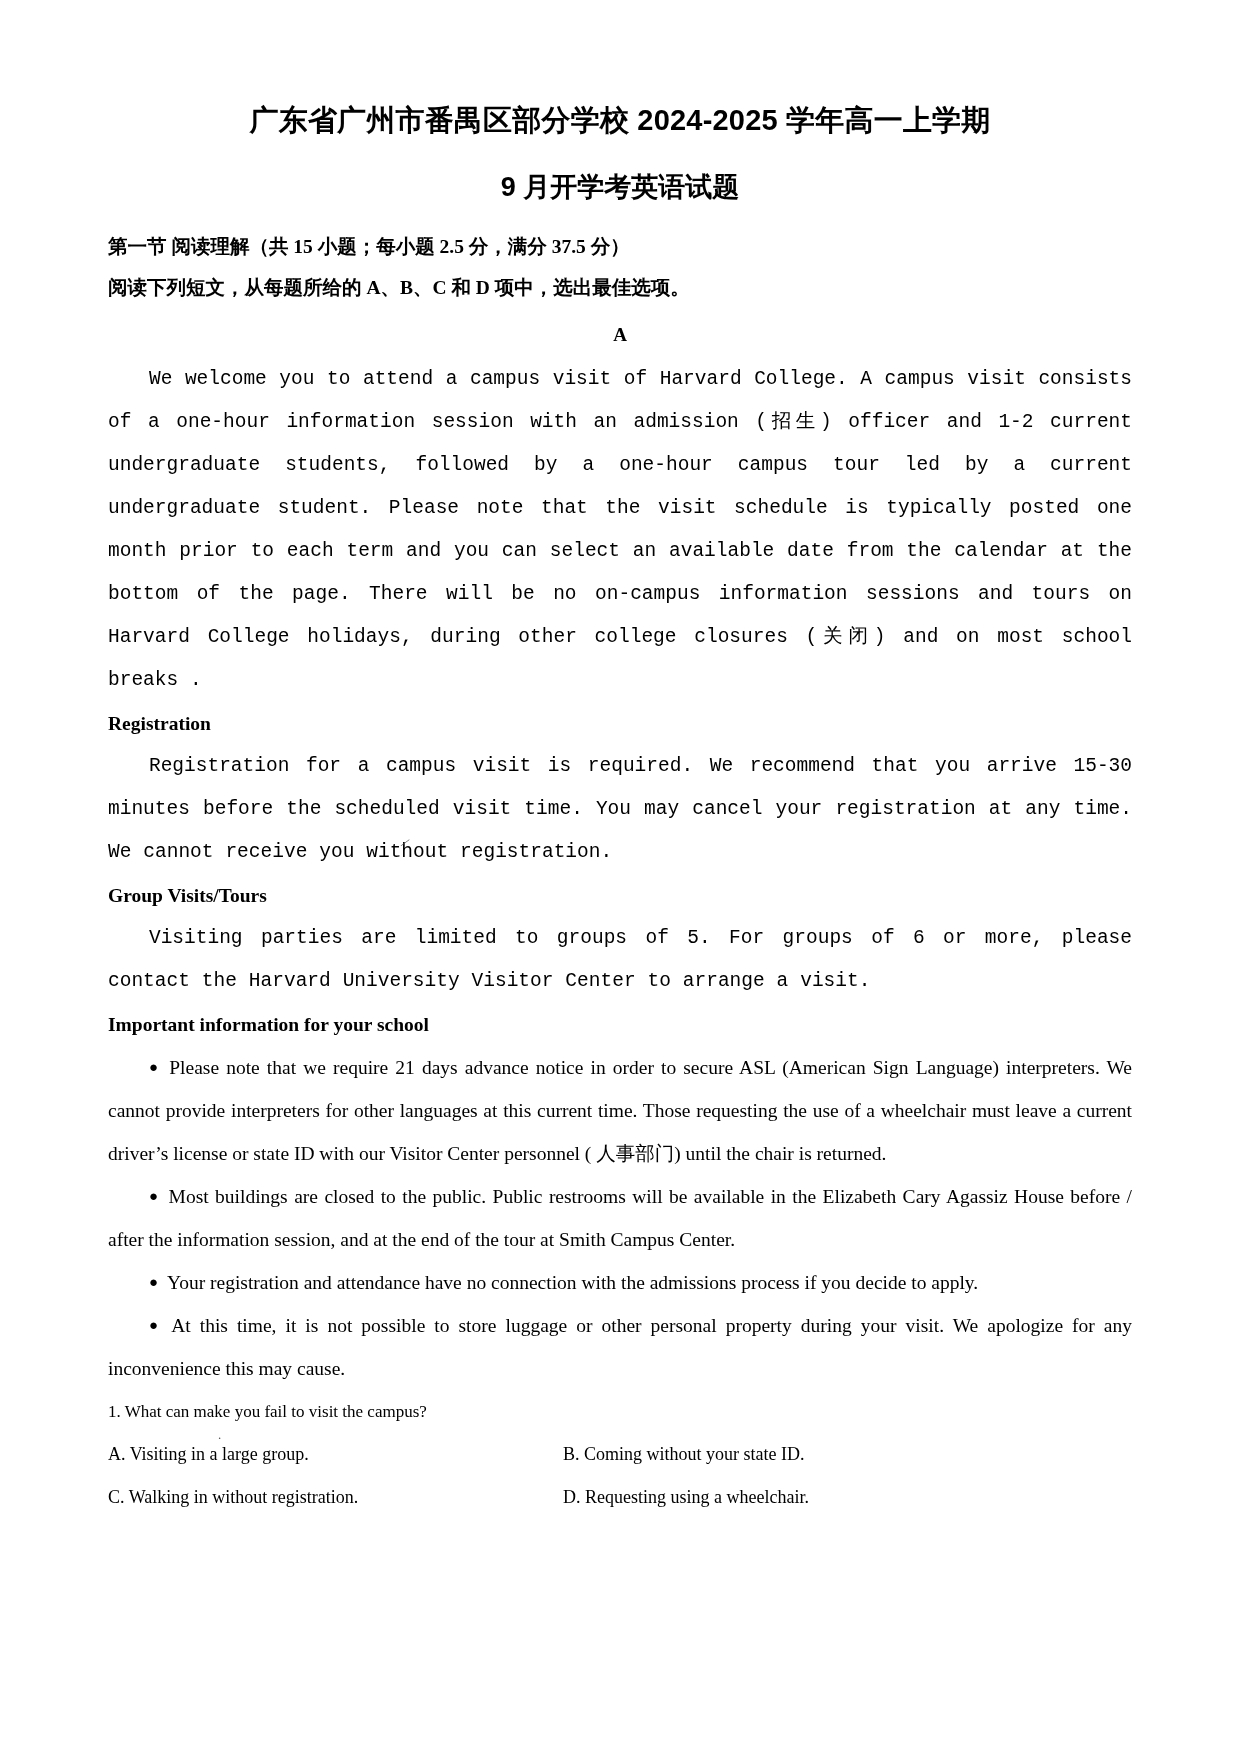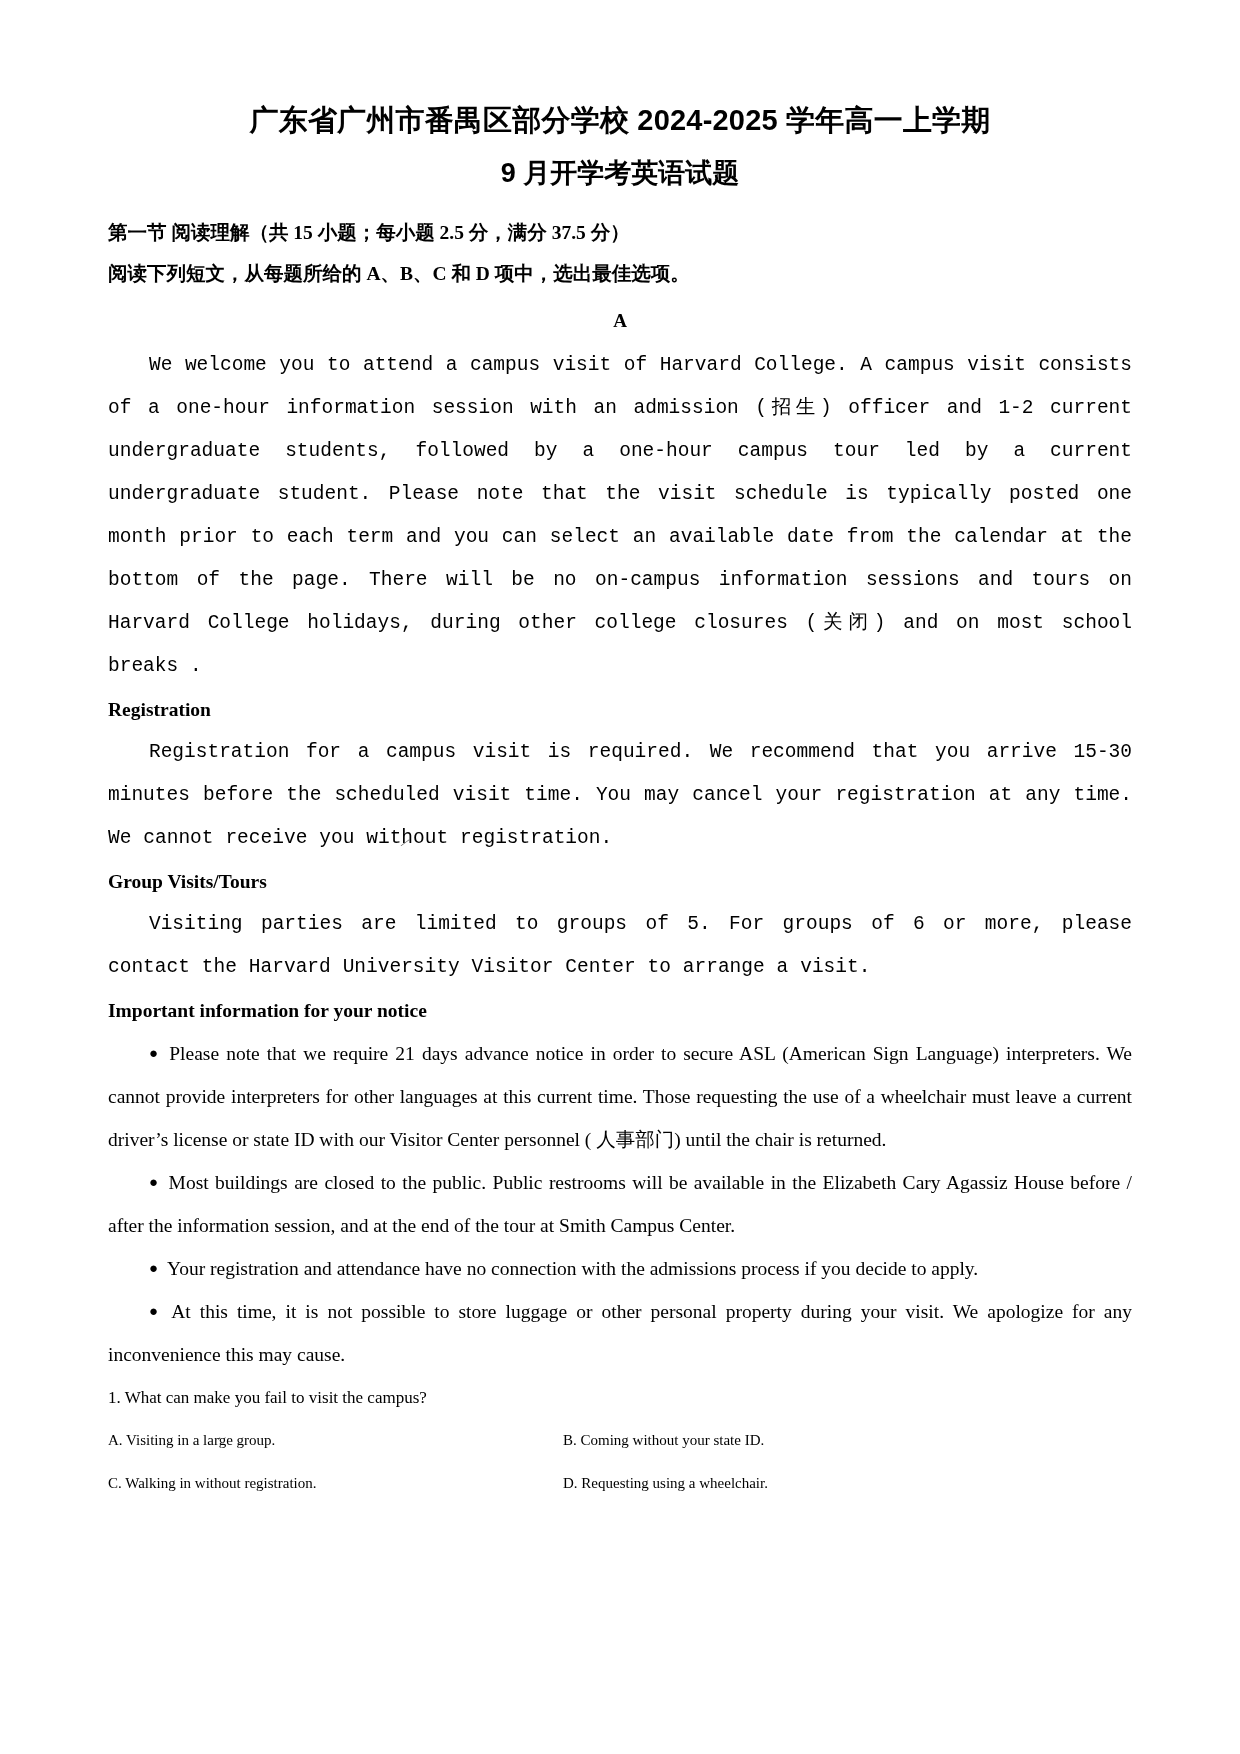--- a/index.html
+++ b/index.html
@@ -32,21 +32,21 @@
     letter-spacing: 0.2px;
     margin: 22px 0 0 0;
     padding: 0 6px;
   }
   .doc-subtitle {
     text-align: center;
     font-family: "Liberation Sans", "DejaVu Sans", sans-serif;
     font-weight: 700;
     font-size: 27px;
     line-height: 1.4;
-    margin: 14px 0 0 0;
+    margin: 28px 0 0 0;
   }
 
   
   .directions {
     font-family: "Liberation Serif", "DejaVu Serif", serif;
     font-weight: 700;
     font-size: 19.5px;
     line-height: 1.0;
     margin: 30px 0 0 0;
   }
@@ -94,21 +94,21 @@
   }
 
   
   .question {
     font-size: 17px;
     line-height: 43px;
     margin: 0;
   }
   .options-row {
     display: flex;
-    font-size: 15px;
+    font-size: 18px;
     line-height: 43px;
     align-items: center;
   }
   .opt-left  { width: 455px; flex: 0 0 455px; }
   .opt-right { flex: 1 1 auto; }
 
   
   .artifact {
     position: absolute;
     color: #555;
@@ -133,21 +133,21 @@
   <div class="section-letter">A</div>
 
   <p class="body indent first">We welcome you to attend a campus visit of Harvard College. A campus visit consists of a one-hour information session with an admission (招生) officer and 1-2 current undergraduate students, followed by a one-hour campus tour led by a current undergraduate student. Please note that the visit schedule is typically posted one month prior to each term and you can select an available date from the calendar at the bottom of the page. There will be no on-campus information sessions and tours on Harvard College holidays, during other college closures (关闭) and on most school breaks .</p>
 
   <h4 class="subhead">Registration</h4>
   <p class="body indent">Registration for a campus visit is required. We recommend that you arrive 15-30 minutes before the scheduled visit time. You may cancel your registration at any time. We cannot receive you without registration.</p>
 
   <h4 class="subhead">Group Visits/Tours</h4>
   <p class="body indent">Visiting parties are limited to groups of 5. For groups of 6 or more, please contact the Harvard University Visitor Center to arrange a visit.</p>
 
-  <h4 class="subhead">Important information for your notice</h4>
+  <h4 class="subhead">Important information for your school</h4>
 
   <p class="bullet"><span class="dot">●</span><span>Please note that we require 21 days advance notice in order to secure ASL (American Sign Language) interpreters. We cannot provide interpreters for other languages at this current time. Those requesting the use of a wheelchair must leave a current driver’s license or state ID with our Visitor Center personnel ( 人事部门) until the chair is returned.</span></p>
 
   <p class="bullet"><span class="dot">●</span><span>Most buildings are closed to the public. Public restrooms will be available in the Elizabeth Cary Agassiz House before / after the information session, and at the end of the tour at Smith Campus Center.</span></p>
 
   <p class="bullet"><span class="dot">●</span><span>Your registration and attendance have no connection with the admissions process if you decide to apply.</span></p>
 
   <p class="bullet"><span class="dot">●</span><span>At this time, it is not possible to store luggage or other personal property during your visit. We apologize for any inconvenience this may cause.</span></p>
 
   <p class="question">1. What can make you fail to visit the campus?</p>

